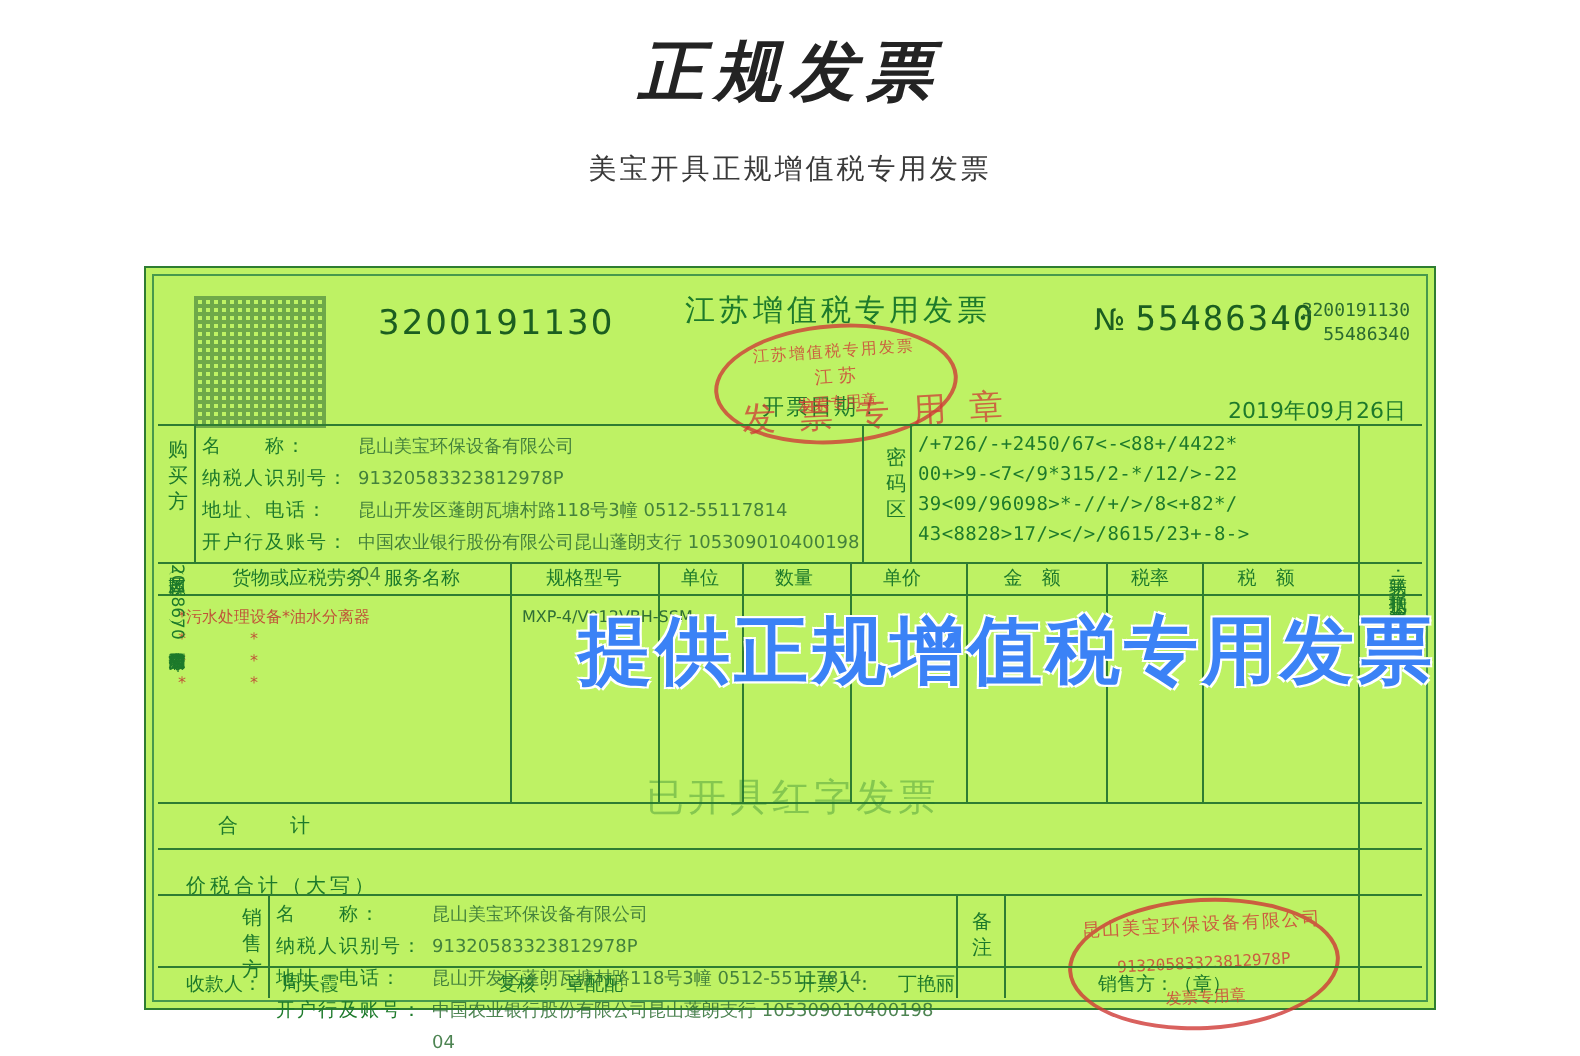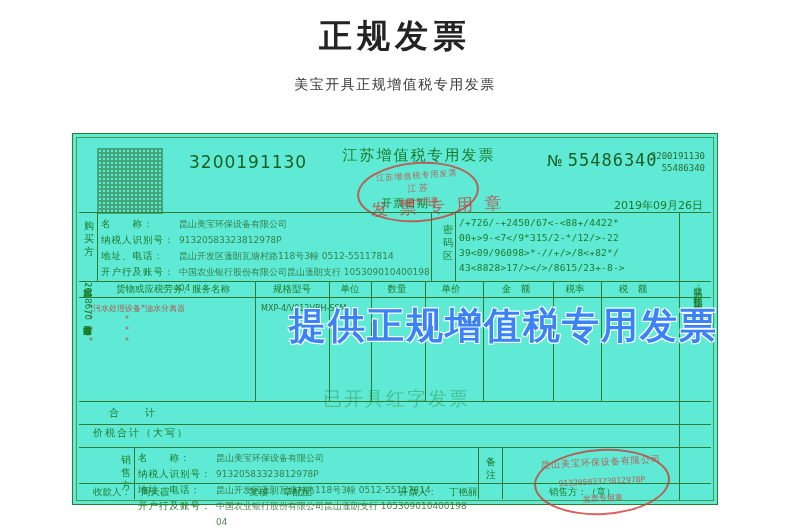--- a/index.html
+++ b/index.html
@@ -24,41 +24,42 @@
   .header {
     text-align: center;
     padding-top: 14px;
   }
   .header-title {
     font-size: 33px;
     font-weight: bold;
     color: #232323;
     letter-spacing: 5px;
     font-family: "DejaVu Sans", sans-serif;
+    font-style: italic;
   }
   .header-sub {
     margin-top: 17px;
     font-size: 14px;
     color: #3a3a3a;
     letter-spacing: 1.5px;
   }
 
   
   .invoice-wrap {
     position: absolute;
     left: 72px;
     top: 133px;
     width: 646px;
     height: 372px;
   }
   .invoice {
     position: absolute;
     inset: 0;
     border: 1px solid #2e7d32;
-    background: #5eead4;
+    background: #bef264;
     box-sizing: border-box;
   }
   .invoice::before {
     content: "";
     position: absolute;
     left: 3px; top: 3px; right: 3px; bottom: 3px;
     border: 1px solid #47994c;
     pointer-events: none;
   }
 
@@ -256,21 +257,21 @@
     line-height: 11px;
     opacity: .85;
   }
 
   
   .total-row {
     position: absolute; left: 6px; right: 6px; top: 267px; height: 23px;
     font-size: 10px; color: #1d7a2b;
   }
   .sum-row {
-    position: absolute; left: 6px; right: 6px; top: 287px; height: 23px;
+    position: absolute; left: 6px; right: 6px; top: 297px; height: 23px;
     font-size: 10px; color: #1d7a2b;
   }
   .cell-lbl { position: absolute; left: 30px; top: 5px; letter-spacing: 2px; }
 
   
   .seller {
     position: absolute;
     left: 6px; right: 6px; top: 313px;
     height: 52px;
     margin-left: 37px;

